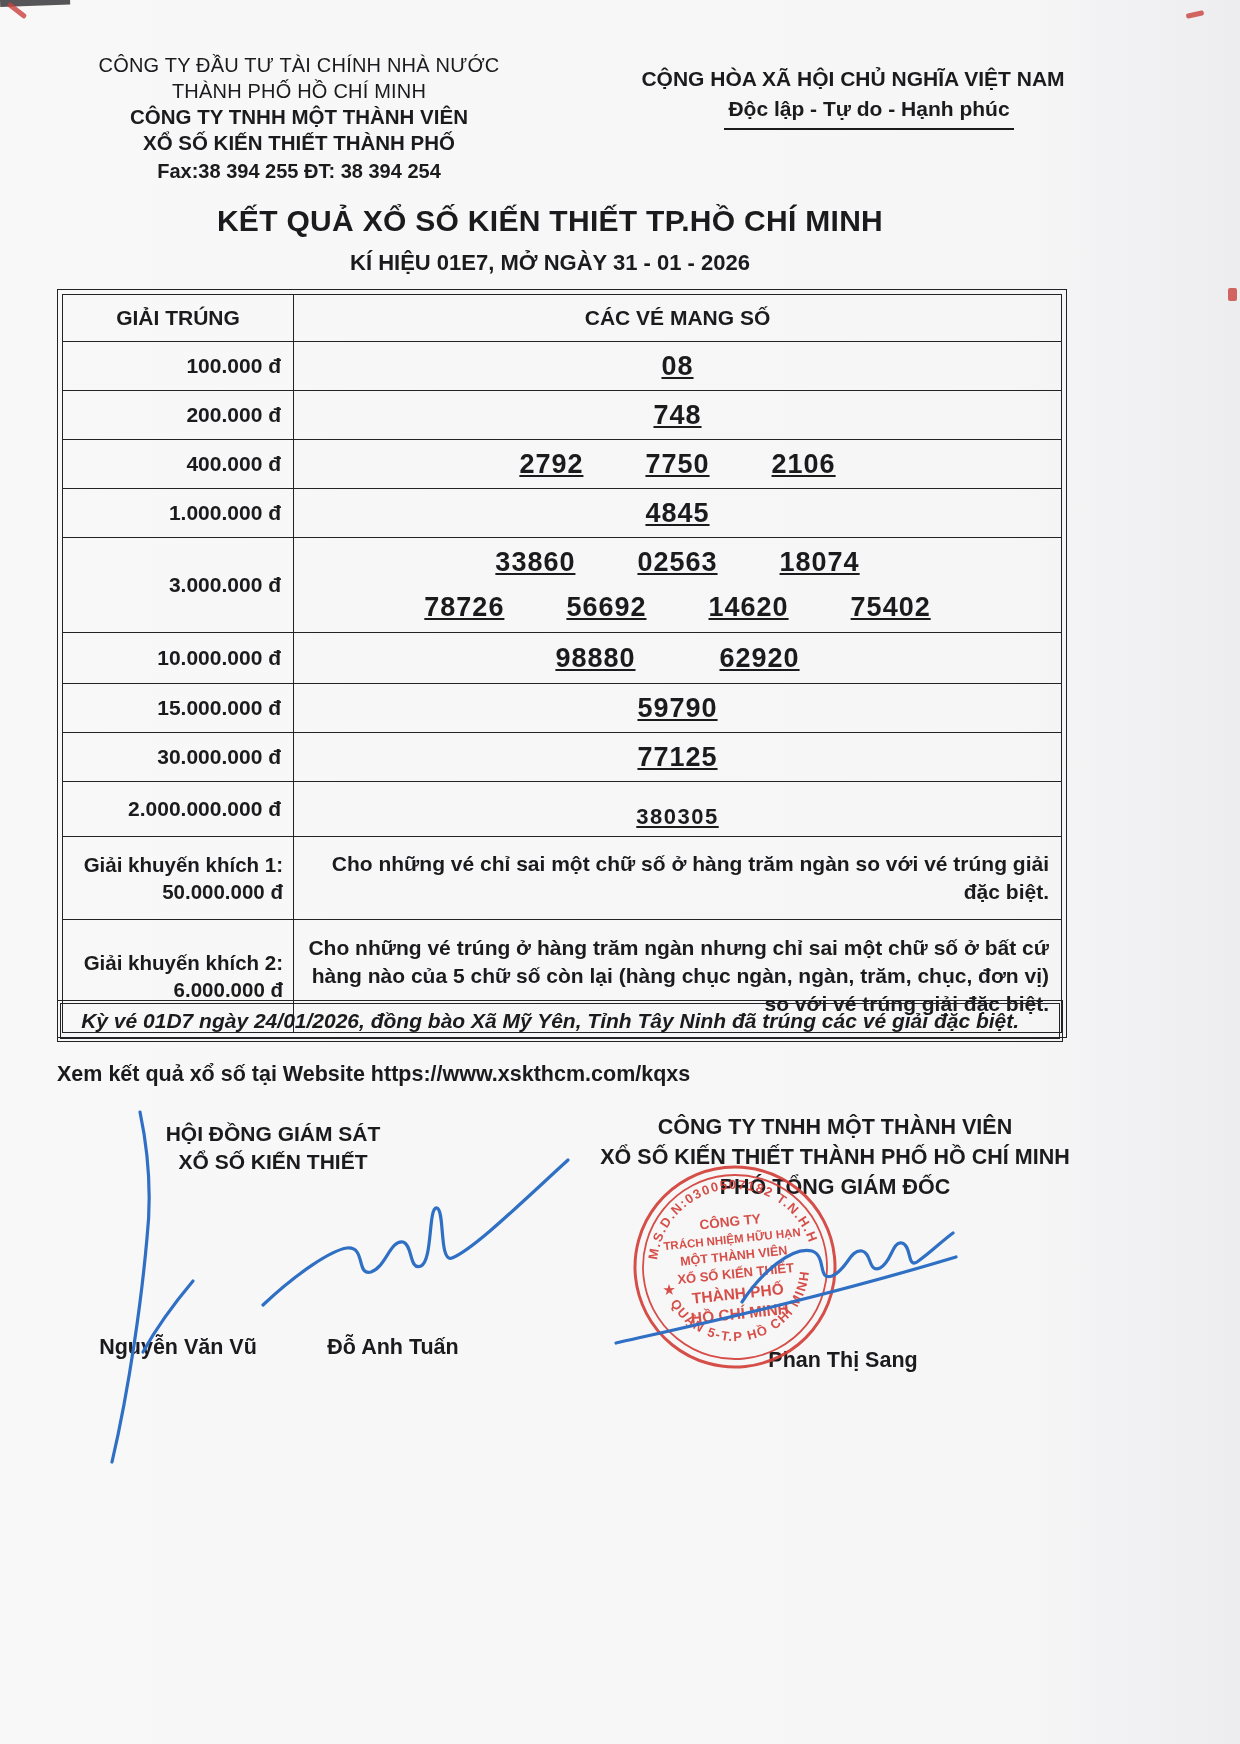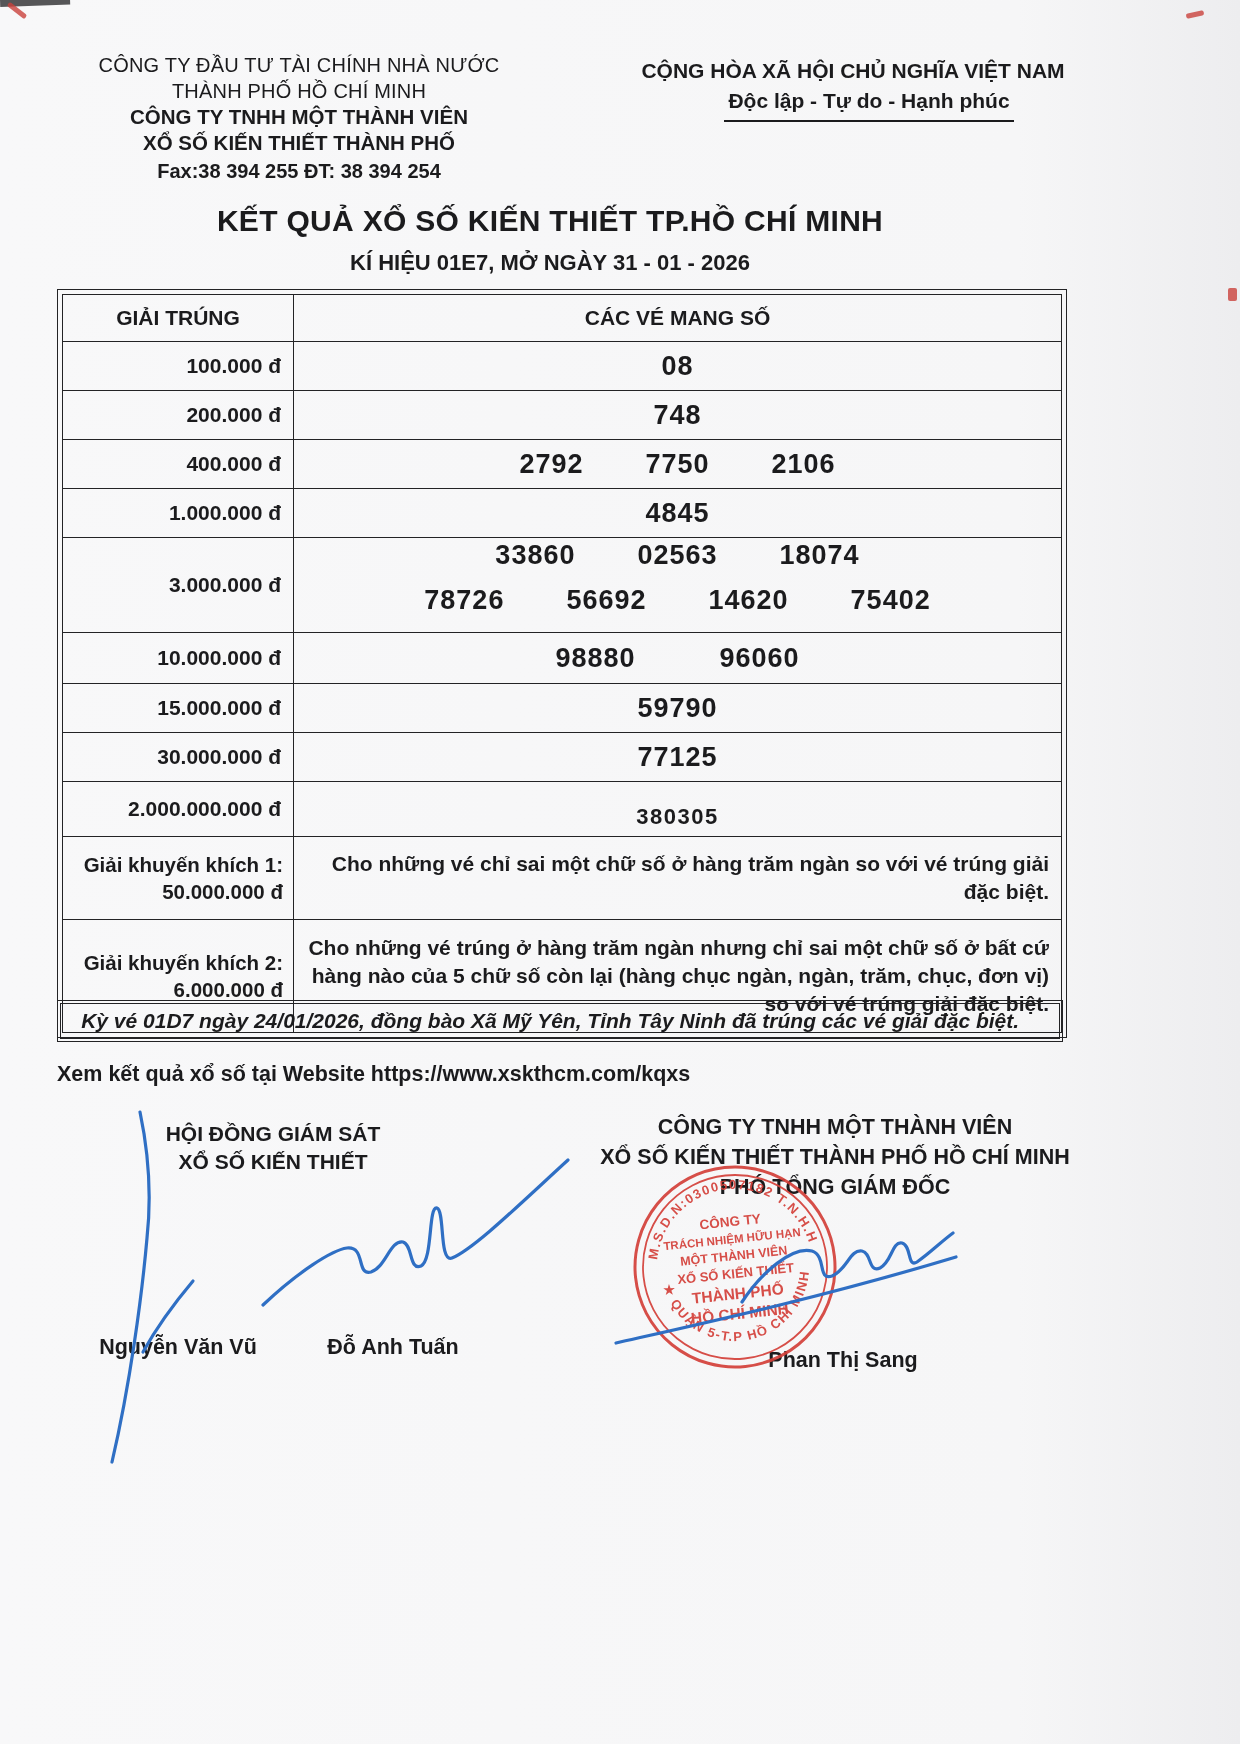--- a/index.html
+++ b/index.html
@@ -17,42 +17,42 @@
   .redmark{position:absolute;background:#c9413c;opacity:.8;border-radius:2px;}
   .red1{left:6px;top:8px;width:22px;height:5px;transform:rotate(38deg);}
   .red2{left:1186px;top:12px;width:18px;height:5px;transform:rotate(-12deg);}
   .red3{left:1228px;top:288px;width:9px;height:13px;}
 
   
   .hdr-left{position:absolute;left:52px;top:52px;width:494px;text-align:center;line-height:26px;}
   .hdr-left .reg{font-size:20px;letter-spacing:.2px;}
   .hdr-left .b{font-weight:bold;font-size:20.5px;}
   .hdr-left .fax{font-weight:bold;font-size:20px;margin-top:2px;}
-  .hdr-right{position:absolute;left:598px;top:56px;width:510px;text-align:center;line-height:30px;}
+  .hdr-right{position:absolute;left:598px;top:64px;width:510px;text-align:center;line-height:30px;}
   .hdr-right .b1{font-weight:bold;font-size:21px;}
   .hdr-right .b2{font-weight:bold;font-size:21px;display:inline-block;border-bottom:2.2px solid #1b1b1d;padding:0 4px 4px 4px;margin-left:32px;}
 
   .title{position:absolute;left:0;top:204px;width:1100px;text-align:center;font-weight:bold;font-size:30px;letter-spacing:.3px;}
   .subtitle{position:absolute;left:0;top:250px;width:1100px;text-align:center;font-weight:bold;font-size:22px;}
 
   
   .table-wrap{position:absolute;left:57px;top:289px;width:1000px;border:1.7px solid #232325;padding:4px;background:transparent;}
   table.results{border-collapse:collapse;width:100%;table-layout:fixed;}
   table.results td{border:1.7px solid #232325;vertical-align:middle;padding:0;}
   td.c1{width:230px;}
   .th{font-weight:bold;font-size:21px;text-align:center;}
   .r-head td{height:46px;}
   .r-std td{height:48px;}
   .r-3m td{height:94px;}
   .r-10m td{height:50px;}
   .r-big td{height:54px;}
   .r-kk1 td{height:70px;}
   .r-kk2 td{height:100px;}
   .prize{font-weight:bold;font-size:21px;text-align:right;padding-right:12px !important;}
-  .numline{display:flex;justify-content:center;align-items:flex-start;}
+  .numline{display:flex;justify-content:center;align-items:center;text-decoration:underline;}
   .num{font-weight:bold;font-size:27px;letter-spacing:1px;}
   .g60{gap:62px;} .g80{gap:84px;}
   .r-3m .numline{height:45px;}
   .bignum{font-size:22px;letter-spacing:1.5px;margin-top:16px;}
   .kk-label{font-weight:bold;font-size:20.5px;text-align:right;padding-right:10px !important;line-height:27px;}
   .kk-desc{font-weight:bold;font-size:21px;line-height:28px;padding:6px 12px !important;text-align:right;}
 
   .note-box{position:absolute;left:57px;top:1000px;width:1000px;border:1.7px solid #232325;padding:2.2px;}
   .note-inner{border:1.7px solid #232325;font-style:italic;font-weight:bold;font-size:21px;padding:5px 20px;}
 
@@ -158,21 +158,21 @@
             <span class="num">75402</span>
           </div>
         </td>
       </tr>
 
       <tr class="r-10m">
         <td class="c1 prize">10.000.000 đ</td>
         <td>
           <div class="numline g80">
             <span class="num">98880</span>
-            <span class="num">96060</span>
+            <span class="num">62920</span>
           </div>
         </td>
       </tr>
 
       <tr class="r-std">
         <td class="c1 prize">15.000.000 đ</td>
         <td>
           <div class="numline">
                 <span class="num">59790</span>
               </div>

